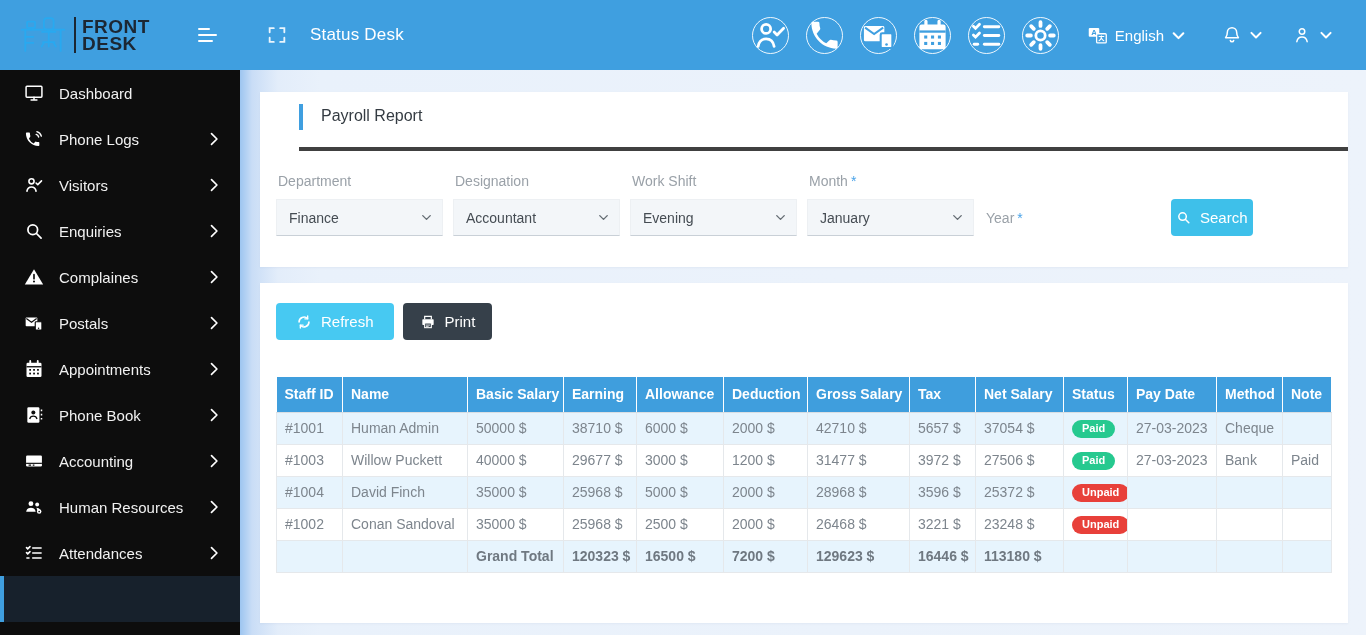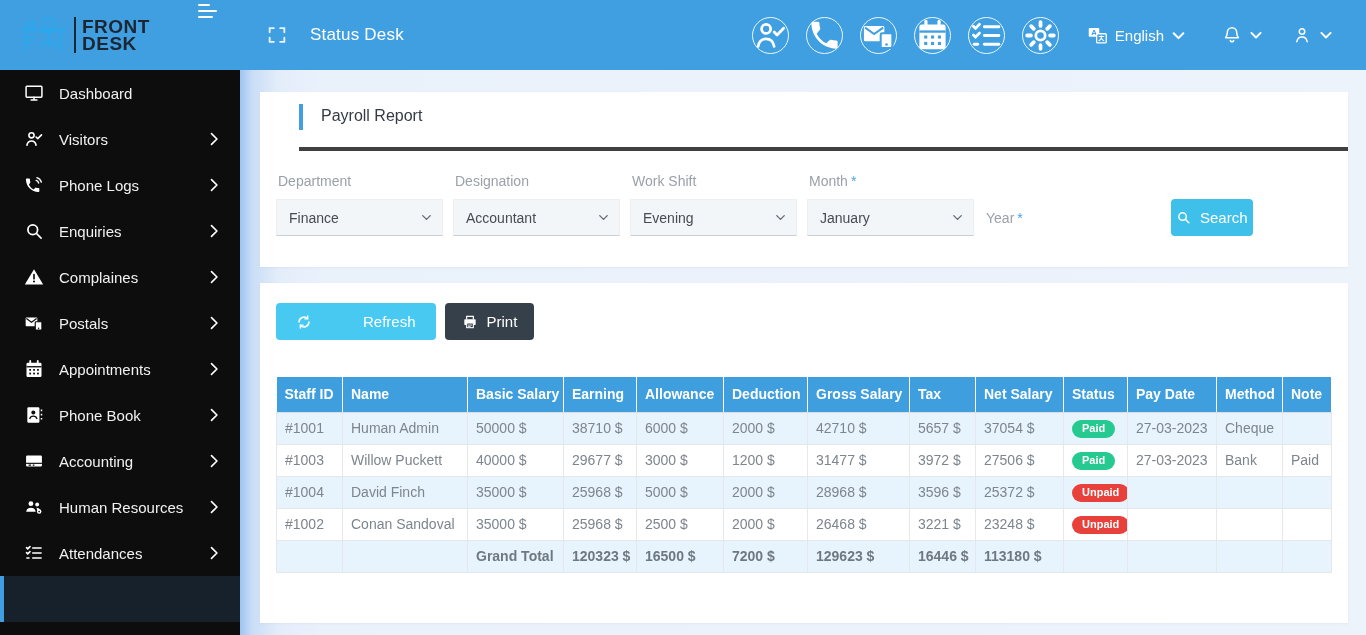--- a/index.html
+++ b/index.html
@@ -4,21 +4,21 @@
 <style>
   * { margin:0; padding:0; box-sizing:border-box; }
   html,body { background:#dfe8f4; }
   body { font-family:"Liberation Sans","DejaVu Sans",sans-serif; }
   .app { position:relative; width:1366px; height:635px; overflow:hidden; background:#e9f1fb; }
 
   
   .topbar { position:absolute; top:0; left:0; width:1366px; height:70px;
             background:var(--accent,#3f9fe0); display:flex; align-items:center; z-index:5;
             --icon-bg:#3f9fe0; }
-  .brand-zone { width:240px; height:68px; display:flex; 
+  .brand-zone { width:240px; height:68px; display:flex; align-items:center;
                 justify-content:space-between; padding:0 18px 0 20px; flex:0 0 auto; }
   .logo { display:flex; align-items:center; cursor:pointer; }
   .logo-icon { width:46px; height:40px; display:block; }
   .logo-divider { width:2px; height:36px; background:#1c2733; margin:0 6px 0 8px; }
   .logo-text { color:#1c2733; font-weight:bold; font-size:19px; line-height:17px; letter-spacing:.5px; }
   .hamburger { width:24px; height:20px; display:flex; flex-direction:column; justify-content:center; gap:4px; cursor:pointer; }
   .hamburger div { height:2px; background:#fff; border-radius:1px; }
   .hamburger .b1 { width:12px; } .hamburger .b2 { width:19px; } .hamburger .b3 { width:15px; }
 
   .titlebar { display:flex; align-items:center; padding-left:26px; flex:1 1 auto; }
@@ -71,21 +71,21 @@
   .search-btn { height:37px; padding:0 5px; background:var(--search,#3ec0ea); border:none; border-radius:4px;
         color:#fff; font-size:15px; display:flex; align-items:center; cursor:pointer; margin-left:10px;
         font-family:"Liberation Sans","DejaVu Sans",sans-serif; }
   .search-btn .ic { width:15px; height:15px; margin-right:9px; }
 
   .panel2 { margin-top:16px; padding:20px 16px 50px 16px; }
   .btn-row { display:flex; }
   .tool-btn { height:37px; border:none; border-radius:4px; color:#fff; font-size:15px;
         display:flex; align-items:center; cursor:pointer;
         font-family:"Liberation Sans","DejaVu Sans",sans-serif; }
-  .refresh-btn { background:var(--refresh,#47c9f2); padding:0 20px;gap:42px; --icon-bg:#47c9f2; }
+  .refresh-btn { background:var(--refresh,#47c9f2); padding:0 20px; --icon-bg:#47c9f2; }
   .print-btn  { background:var(--print,#36404a); padding:0 17px; margin-left:9px; --icon-bg:#36404a; }
   .tool-btn .ic { width:16px; height:16px; margin-right:9px; }
 
   table.payroll { width:100%; border-collapse:collapse; table-layout:fixed; margin-top:37px; font-size:14px; }
   table.payroll th { background:var(--table-head,#3f9edd); color:#fff; font-weight:bold; text-align:left;
         height:35px; padding:0 8px; border-right:1px solid rgba(255,255,255,.35);
         border-bottom:1px solid #d9dee3; overflow:hidden; white-space:nowrap; }
   table.payroll th:last-child { border-right:1px solid rgba(255,255,255,.35); }
   table.payroll td { height:32px; padding:0 8px; border:1px solid #e5e8eb; color:#7d858d;
         overflow:hidden; white-space:nowrap; }
@@ -259,41 +259,41 @@
           <span class="ic">
             <svg viewBox="0 0 24 24">
               <rect x="2.5" y="4" width="19" height="13" rx="1" fill="none" stroke="currentColor" stroke-width="1.8"></rect>
               <path d="M8.5 20.5h7M12 17.2v3.3" stroke="currentColor" stroke-width="1.8" fill="none" stroke-linecap="round"></path>
             </svg>
           </span>
           <span class="side-label">Dashboard</span>
         </div>
         <div class="side-item">
           <span class="ic">
+            <svg viewBox="0 0 24 24">
+              <path d="M5.9 11.6a13 13 0 0 0 5.7 5.7l1.9-1.9a.9.9 0 0 1 .92-.21c.97.32 2 .49 3.08.49a.9.9 0 0 1 .9.9v3a.9.9 0 0 1-.9.9C9.1 20.5 2.3 13.7 2.3 5.2a.9.9 0 0 1 .9-.9h3a.9.9 0 0 1 .9.9c0 1.07.17 2.1.49 3.08a.9.9 0 0 1-.21.92z" fill="currentColor"></path>
+              <path d="M14.6 6.5a4.6 4.6 0 0 1 3 3M15.5 3.2a7.8 7.8 0 0 1 5.3 5.3" fill="none" stroke="currentColor" stroke-width="1.7" stroke-linecap="round"></path>
+            </svg>
+          </span>
+          <span class="side-label">Phone Logs</span>
+          <span class="side-chevron ic">
+            <svg viewBox="0 0 24 24" fill="none" stroke="currentColor" stroke-width="2" stroke-linecap="round" stroke-linejoin="round">
+              <path d="M9 5.5l6.5 6.5L9 18.5"></path>
+            </svg>
+          </span>
+        </div>
+        <div class="side-item">
+          <span class="ic">
             <svg viewBox="0 0 24 24" fill="none" stroke="currentColor" stroke-width="1.9" stroke-linecap="round" stroke-linejoin="round">
               <circle cx="9" cy="7.5" r="3.1"></circle>
               <path d="M3.5 19.5c.6-3.4 2.9-5.2 5.5-5.2s4.9 1.8 5.5 5.2"></path>
               <path d="M14.5 9.6l2 2 4.5-4.6"></path>
             </svg>
           </span>
           <span class="side-label">Visitors</span>
-          <span class="side-chevron ic">
-            <svg viewBox="0 0 24 24" fill="none" stroke="currentColor" stroke-width="2" stroke-linecap="round" stroke-linejoin="round">
-              <path d="M9 5.5l6.5 6.5L9 18.5"></path>
-            </svg>
-          </span>
-        </div>
-        <div class="side-item">
-          <span class="ic">
-            <svg viewBox="0 0 24 24">
-              <path d="M5.9 11.6a13 13 0 0 0 5.7 5.7l1.9-1.9a.9.9 0 0 1 .92-.21c.97.32 2 .49 3.08.49a.9.9 0 0 1 .9.9v3a.9.9 0 0 1-.9.9C9.1 20.5 2.3 13.7 2.3 5.2a.9.9 0 0 1 .9-.9h3a.9.9 0 0 1 .9.9c0 1.07.17 2.1.49 3.08a.9.9 0 0 1-.21.92z" fill="currentColor"></path>
-              <path d="M14.6 6.5a4.6 4.6 0 0 1 3 3M15.5 3.2a7.8 7.8 0 0 1 5.3 5.3" fill="none" stroke="currentColor" stroke-width="1.7" stroke-linecap="round"></path>
-            </svg>
-          </span>
-          <span class="side-label">Phone Logs</span>
           <span class="side-chevron ic">
             <svg viewBox="0 0 24 24" fill="none" stroke="currentColor" stroke-width="2" stroke-linecap="round" stroke-linejoin="round">
               <path d="M9 5.5l6.5 6.5L9 18.5"></path>
             </svg>
           </span>
         </div>
         <div class="side-item">
           <span class="ic">
             <svg viewBox="0 0 24 24" fill="none" stroke="currentColor" stroke-width="2.1" stroke-linecap="round">
               <circle cx="10.5" cy="10.5" r="5.8"></circle>

